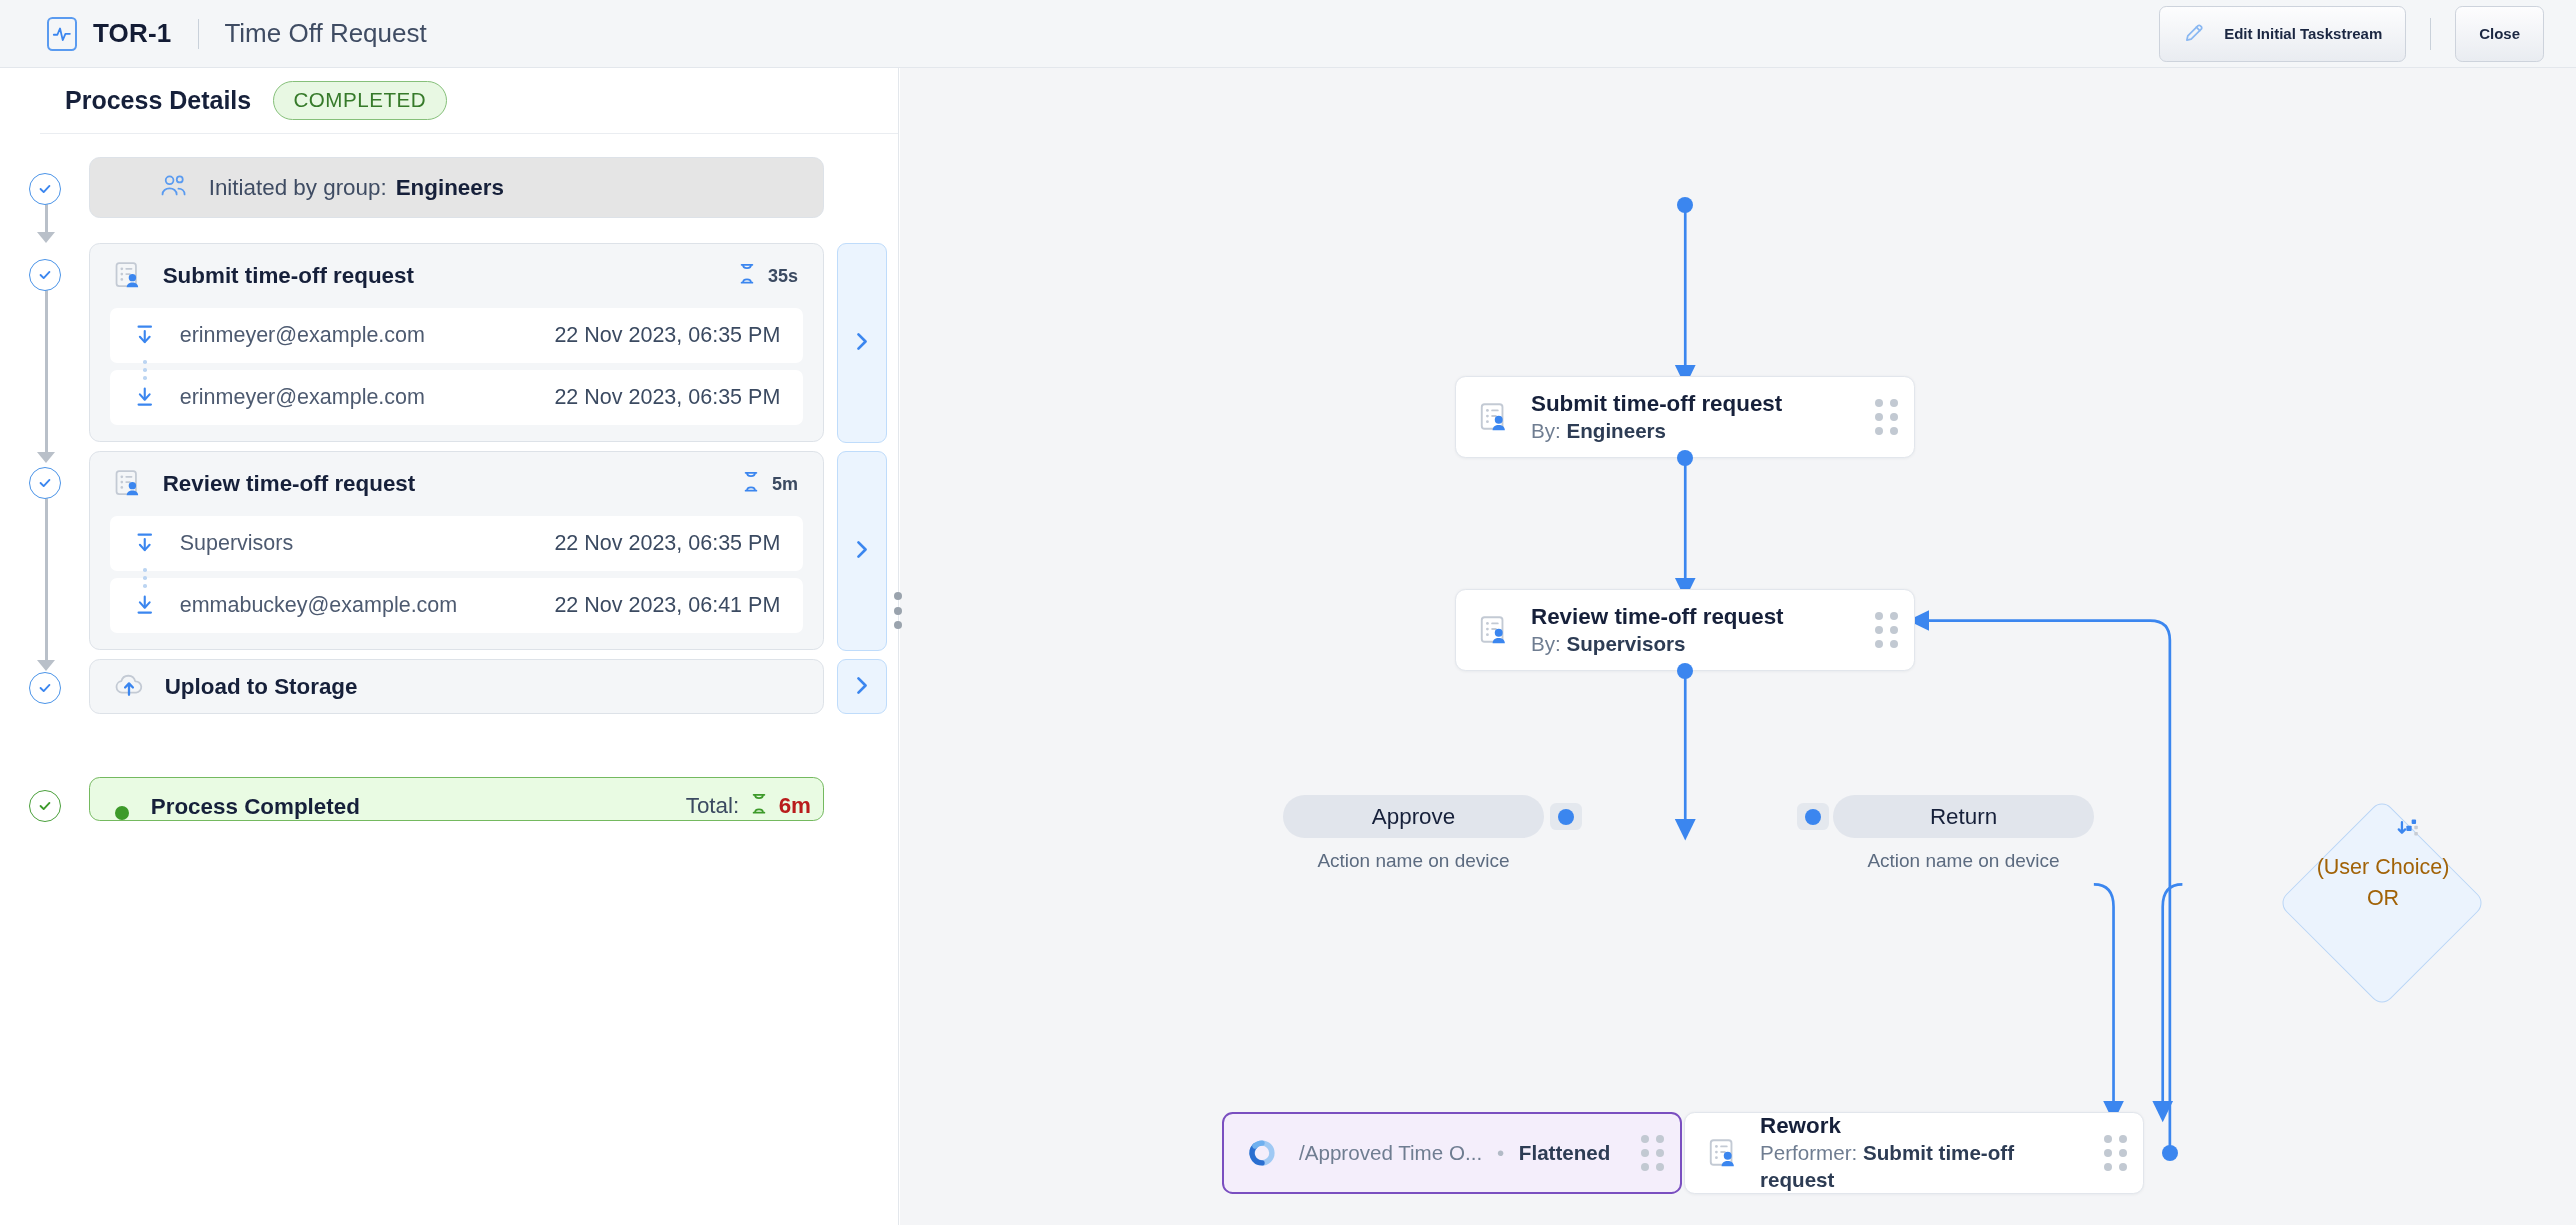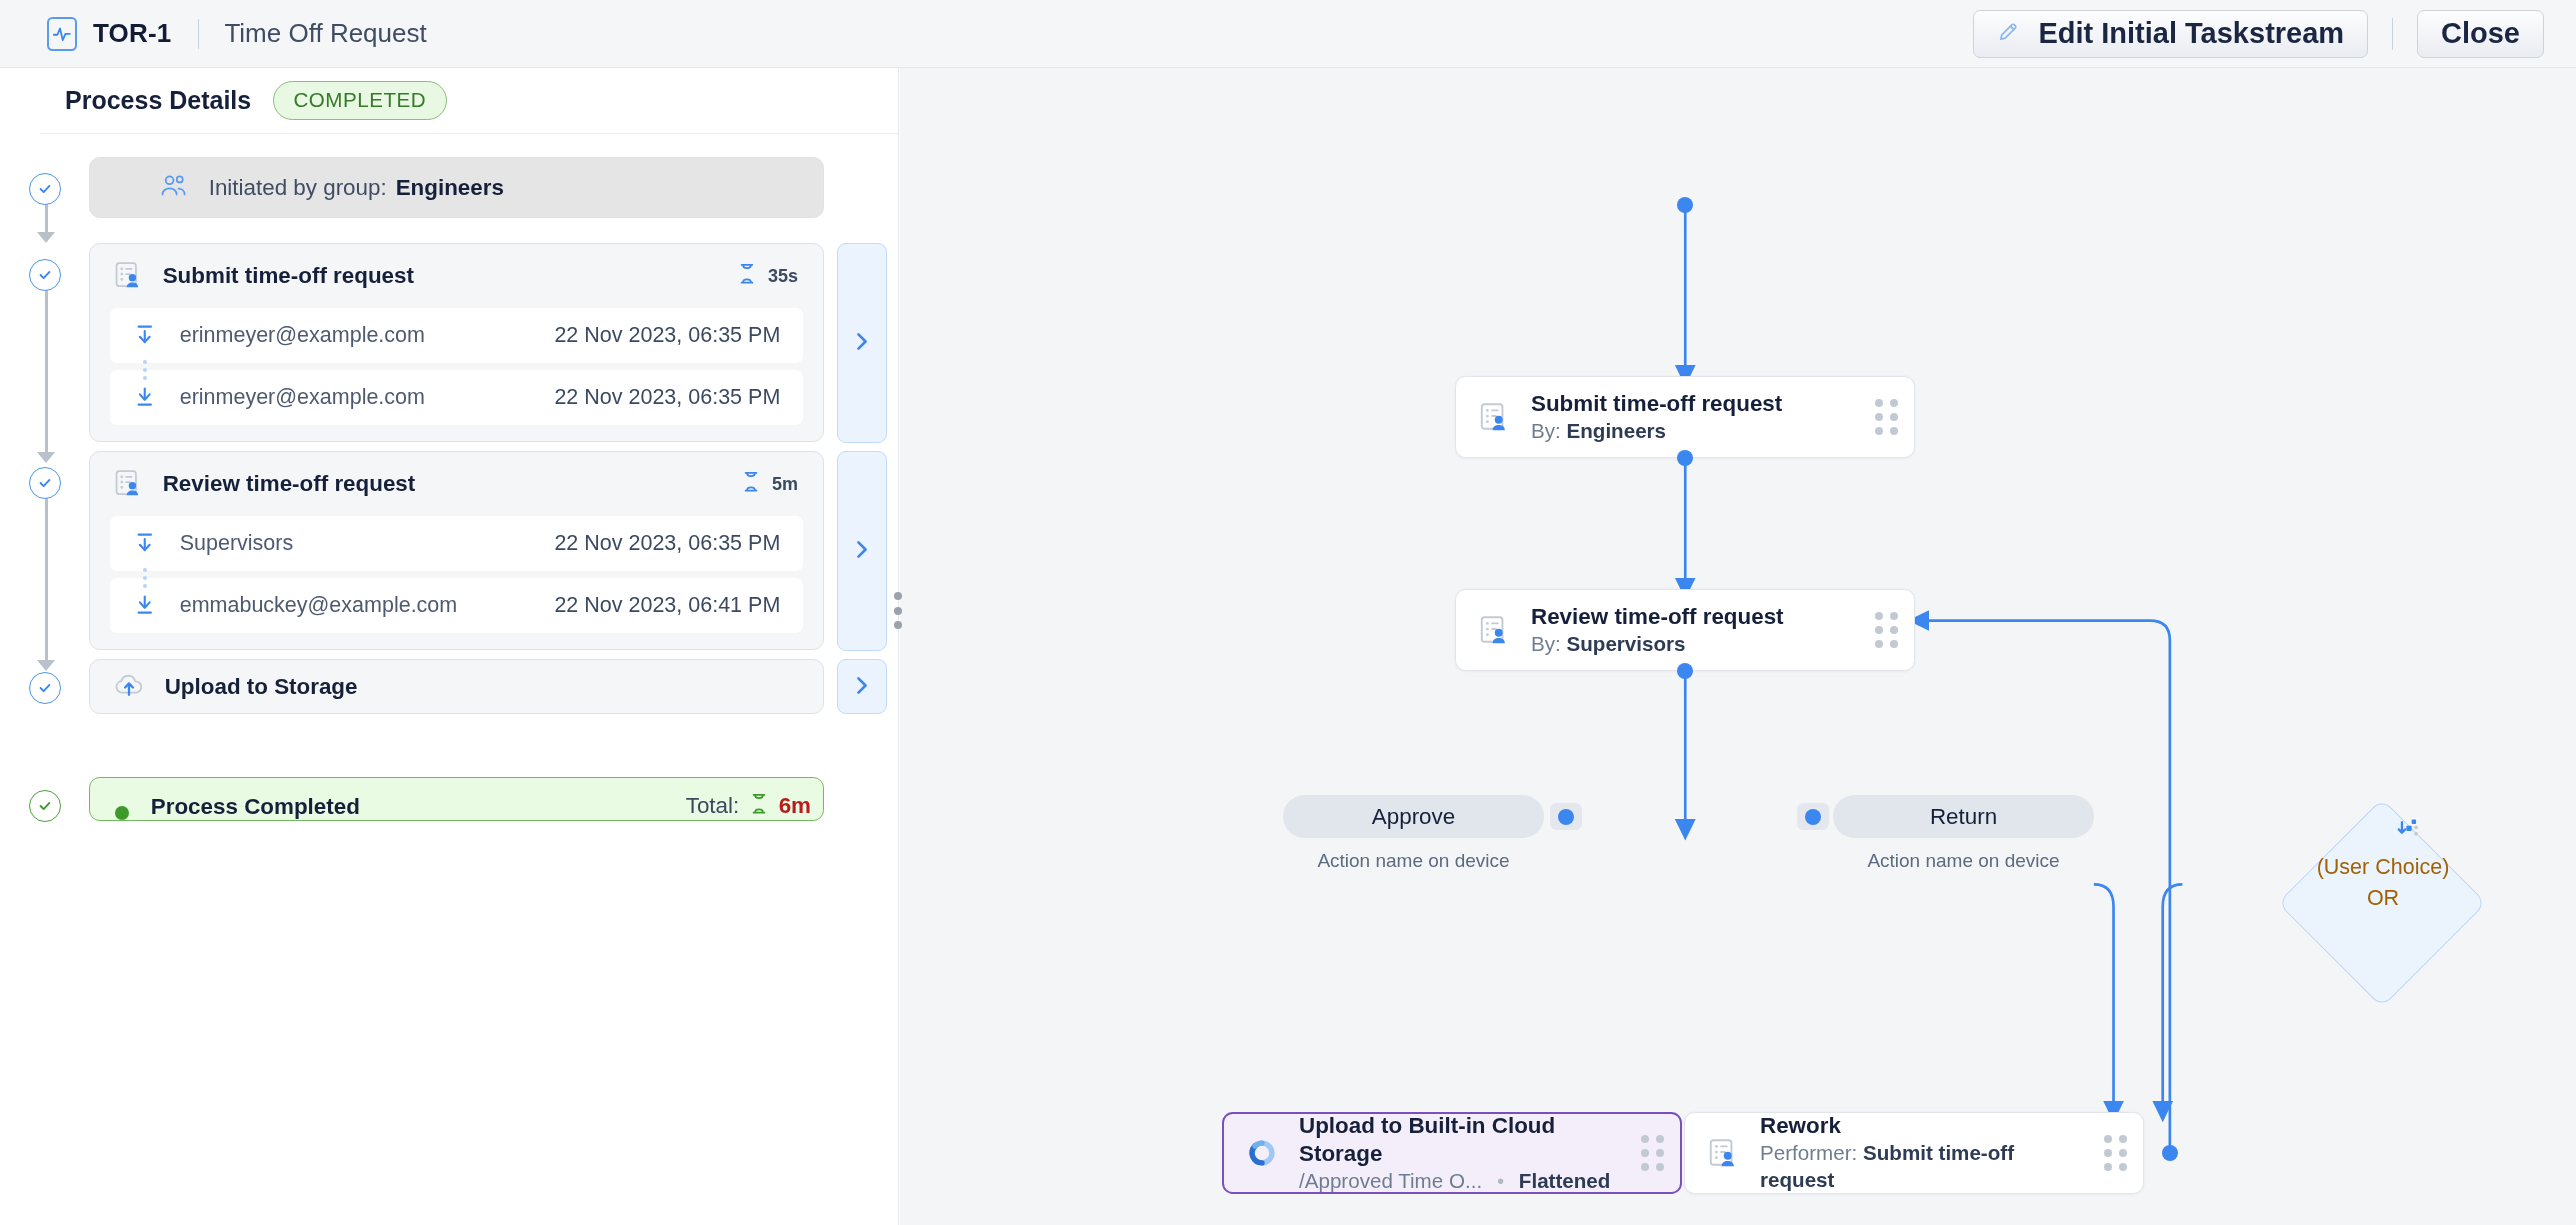--- a/index.html
+++ b/index.html
@@ -25,23 +25,23 @@
   }
   .proc-id { font-size: 26px; font-weight: bold; color: #131c35; letter-spacing: 0.2px;}
   .hdr-sep { width: 0.9px; height: 30px; background: #c9d1da; margin: 0 26px; }
   .proc-title { font-size: 26px; color: #3f4c63; }
   .topbar-right {
     margin-left: auto; display: flex; align-items: center; padding-right: 32px;
   }
   .btn {
     background: linear-gradient(180deg,#fdfdfe 0%, #e9ecf1 100%);
     border: 0.9px solid #cdd3dc; border-radius: 7.2px;
-    font-size: 29px; font-weight: bold; color: #1b2742;
+    font-size: 15px; font-weight: bold; color: #1b2742;
     display: flex; align-items: center; justify-content: center;
-    height: 48px; cursor: pointer;
+    height: 56px; cursor: pointer;
   }
   .btn-edit { padding: 0 23px; gap: 18px; }
   .btn-close { padding: 0 23px; }
   .btn-sep { width: 0.9px; height: 32px; background: #c9d1da; margin: 0 24px; }
 
   
   .left-pane {
     position: absolute; left: 0; top: 68px; width: 899px; height: 1157px;
     background: #ffffff; border-right: 0.9px solid #e3e7ec;
   }
@@ -595,21 +595,20 @@
 
   <div class="node node-upload">
     <span class="n-ico">
       <svg width="36" height="36" viewBox="0 0 40 40" fill="none">
         <circle cx="20" cy="20" r="11" stroke="#9fc9f4" stroke-width="6"></circle>
         <path d="M20 31a11 11 0 0 1-7.8-18.8" stroke="#2b6fd0" stroke-width="6" stroke-linecap="round"></path>
         <path d="M12.2 12.2A11 11 0 0 1 20 9" stroke="#6fb0ef" stroke-width="6" stroke-linecap="round"></path>
       </svg>
     </span>
     <div class="n-text">
-      <div class="n-title">Upload to Built-in Cloud Storage</div>
       <div class="n-sub">
         <span>/Approved Time O...</span>
         <span style="color:#b2bac6;margin:0 9px;">•</span>
         <b>Flattened</b>
       </div>
     </div>
     <span class="grip">
         <i></i>
         <i></i>
         <i></i>

